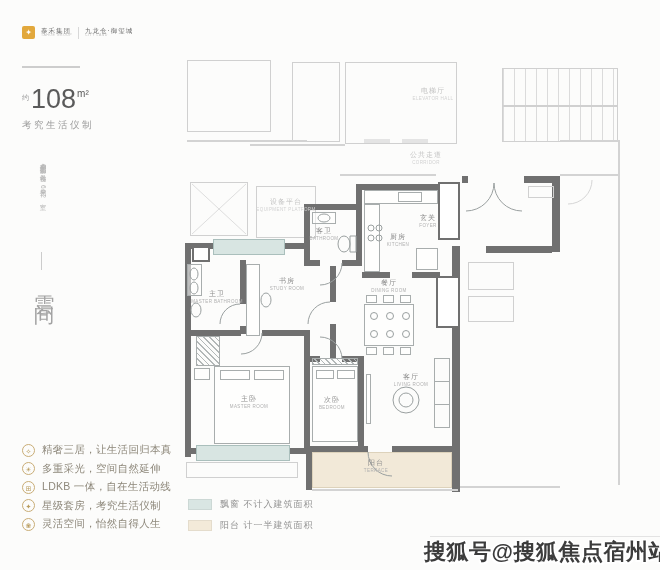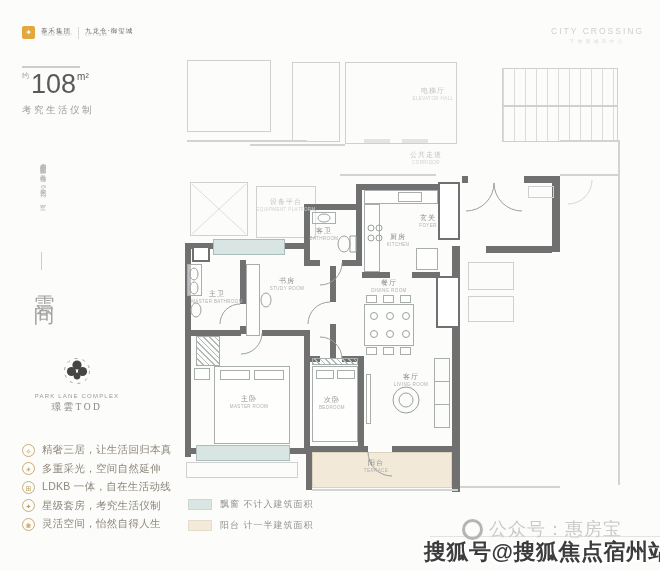--- a/index.html
+++ b/index.html
@@ -14,21 +14,21 @@
   .brand-sub{font-size:3.5px;color:#c2c2c2;letter-spacing:.5px}
   #brand-divider{width:1px;height:12px;background:#d8d8d8}
   #tagline{position:absolute;right:16px;top:26px;text-align:center}
   #tagline-en{font-size:8.5px;color:#cfcfcf;letter-spacing:2px}
   #tagline-cn{font-size:5px;color:#d9d9d9;letter-spacing:3px;margin-top:2px}
   #title-block{position:absolute;left:22px;top:62px}
   #model-row{display:flex;align-items:flex-end}
   #unit-model{font-size:40px;color:#545454;letter-spacing:1px;line-height:1}
   #model-tag{display:flex;flex-direction:column;font-size:9px;color:#777;margin:0 0 4px 5px;line-height:1.2}
   #title-underline{width:58px;height:2px;background:#cdcdcd;margin-top:4px}
-  #area-row{display:flex;align-items:flex-start;margin-top:3px}
+  #area-row{display:flex;align-items:center;margin-top:18px}
   #area-approx{font-size:7px;color:#9a9a9a;margin-bottom:4px}
   #unit-area{font-size:27px;color:#5a5a5a;line-height:1;margin-left:2px}
   #area-unit{font-size:10px;color:#5a5a5a;margin:0 0 12px 1px}
   #unit-layout{font-size:9.5px;color:#9b9b9b;letter-spacing:2.5px;margin-top:6px}
   #side-note{position:absolute;left:38px;top:158px;height:112px;writing-mode:vertical-rl;
              font-size:6.5px;color:#b5b5b5;letter-spacing:1px}
   #side-rule{position:absolute;left:41px;top:252px;width:1px;height:18px;background:#cccccc}
   #vertical-title{position:absolute;left:30px;top:278px;writing-mode:vertical-rl;
                   font-family:"Liberation Serif",serif;font-size:21px;color:#a3a3a3;letter-spacing:9px}
   #park-logo{position:absolute;left:25px;top:356px;width:104px;text-align:center}
@@ -91,52 +91,35 @@
     <div class="brand-txt">
       <span class="brand-main">泰禾集团</span>
       <span class="brand-sub">TAHOE GROUP</span>
     </div>
     <div id="brand-divider"></div>
     <div class="brand-txt">
       <span class="brand-main">九龙仓·御玺城</span>
       <span class="brand-sub">CITY LAND</span>
     </div>
   </div>
-  <div id="tagline">
-    <div id="tagline-en">CITY CROSSING</div>
-    <div id="tagline-cn">下壹座城市中心</div>
-  </div>
 
   <div id="title-block">
     <div id="title-underline"></div>
     <div id="area-row">
       <span id="area-approx">约</span>
       <span id="unit-area">108</span>
       <span id="area-unit">m²</span>
     </div>
     <div id="unit-layout">考究生活仪制</div>
   </div>
 
   <div id="side-note">本户型适用于6号楼1-2单元602室</div>
   <div id="side-rule"></div>
   <div id="vertical-title">雲间</div>
 
-  <div id="park-logo">
-    <svg width="30" height="30" viewBox="0 0 30 30">
-      <g fill="#454545">
-        <circle cx="15" cy="9" r="4.6"></circle>
-          <circle cx="9.5" cy="15.5" r="4.6"></circle>
-        <circle cx="20.5" cy="15.5" r="4.6"></circle>
-          <circle cx="15" cy="20" r="3.4"></circle>
-      </g>
-      <circle cx="15" cy="15" r="12.5" fill="none" stroke="#8a8a8a" stroke-width=".8" stroke-dasharray="3 5"></circle>
-    </svg>
-    <div id="park-en">PARK LANE COMPLEX</div>
-    <div id="park-cn">璟雲TOD</div>
-  </div>
 
   <div id="feature-list">
       <div class="feat-row">
         <span class="feat-icon">✧</span>
         <span class="feat-text">精奢三居，让生活回归本真</span>
       </div>
       <div class="feat-row">
         <span class="feat-icon">☀</span>
         <span class="feat-text">多重采光，空间自然延伸</span>
       </div>
@@ -331,18 +314,14 @@
         <span class="cn">客厅</span>
         <span class="en">LIVING ROOM</span>
       </div>
       <div class="room-label" style="left: 376px; top: 466px;">
         <span class="cn">阳台</span>
         <span class="en">TERRACE</span>
       </div>
     </div>
 
   <div id="footer-line"></div>
-  <div id="account-row">
-    <div id="account-icon"></div>
-    <span id="account-label">公众号：惠房宝</span>
-  </div>
   <div id="watermark">搜狐号@搜狐焦点宿州站</div>
 </div>
 
 </body></html>

